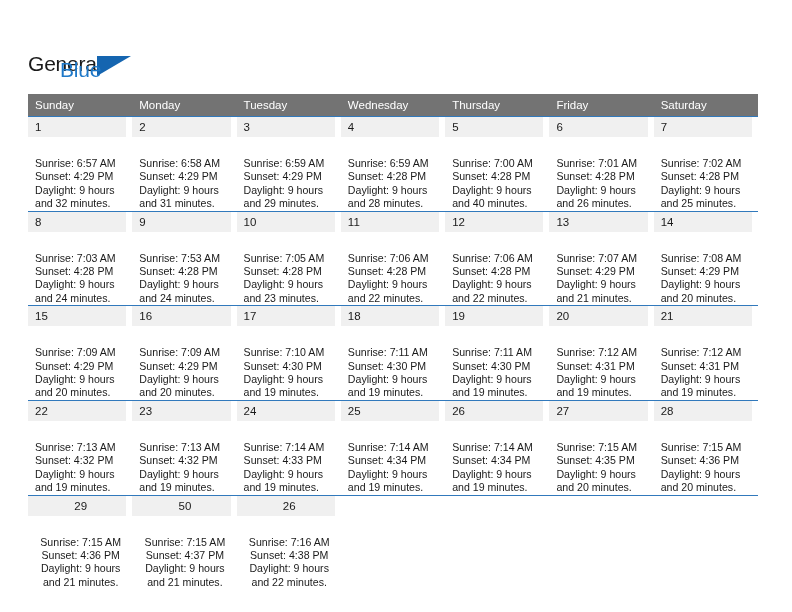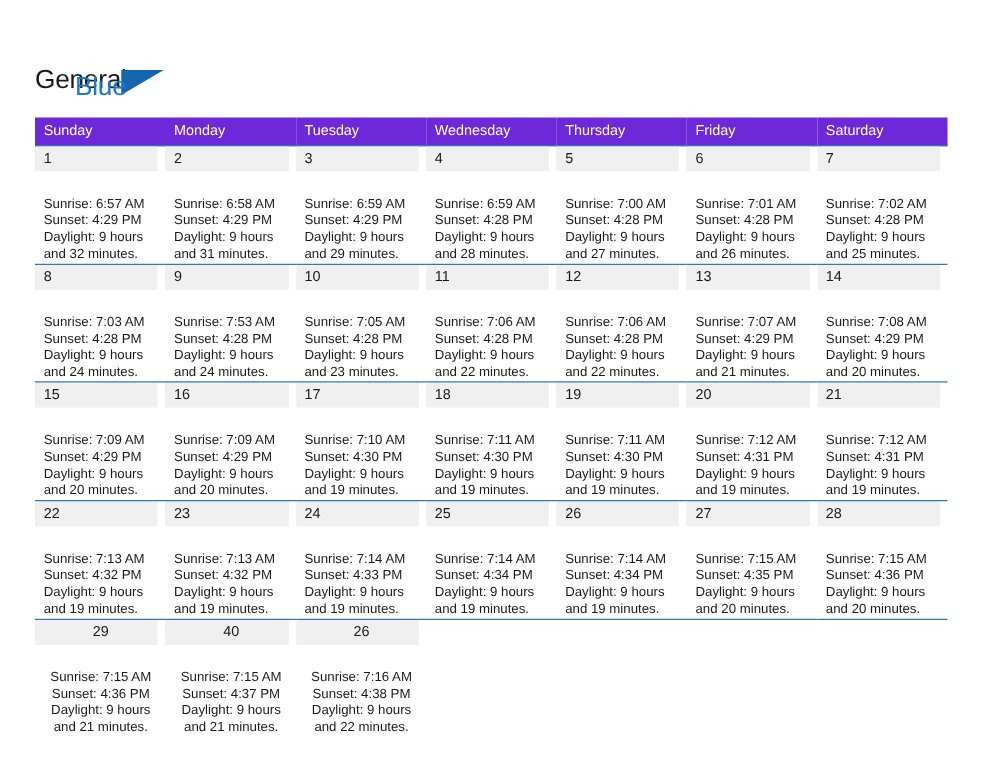--- a/index.html
+++ b/index.html
@@ -86,21 +86,21 @@
   }
 
   
   .calendar {
     width: 730px;
     margin-top: 8px;
     border-collapse: collapse;
     table-layout: fixed;
   }
   .calendar th {
-    background: #6d28d9;
+    background: #737373;
     color: #ffffff;
     font-size: 11.5px;
     font-weight: normal;
     text-align: left;
     padding: 5px 0 5px 7px;
     height: 19px;
     box-sizing: border-box;
   }
   .calendar td {
     vertical-align: top;
@@ -219,21 +219,21 @@
               </div>
             </div>
           </td>
           <td>
             <div class="cell-inner">
               <div class="day-number">5</div>
               <div class="day-info">
                 <div>Sunrise: 7:00 AM</div>
                 <div>Sunset: 4:28 PM</div>
                 <div>Daylight: 9 hours</div>
-                <div>and 27 minutes.</div>
+                <div>and 40 minutes.</div>
               </div>
             </div>
           </td>
           <td>
             <div class="cell-inner">
               <div class="day-number">6</div>
               <div class="day-info">
                 <div>Sunrise: 7:01 AM</div>
                 <div>Sunset: 4:28 PM</div>
                 <div>Daylight: 9 hours</div>
@@ -497,21 +497,21 @@
               <div class="day-info">
                 <div>Sunrise: 7:15 AM</div>
                 <div>Sunset: 4:36 PM</div>
                 <div>Daylight: 9 hours</div>
                 <div>and 21 minutes.</div>
               </div>
             </div>
           </td>
           <td>
             <div class="cell-inner">
-              <div class="day-number">40</div>
+              <div class="day-number">50</div>
               <div class="day-info">
                 <div>Sunrise: 7:15 AM</div>
                 <div>Sunset: 4:37 PM</div>
                 <div>Daylight: 9 hours</div>
                 <div>and 21 minutes.</div>
               </div>
             </div>
           </td>
           <td>
             <div class="cell-inner">

